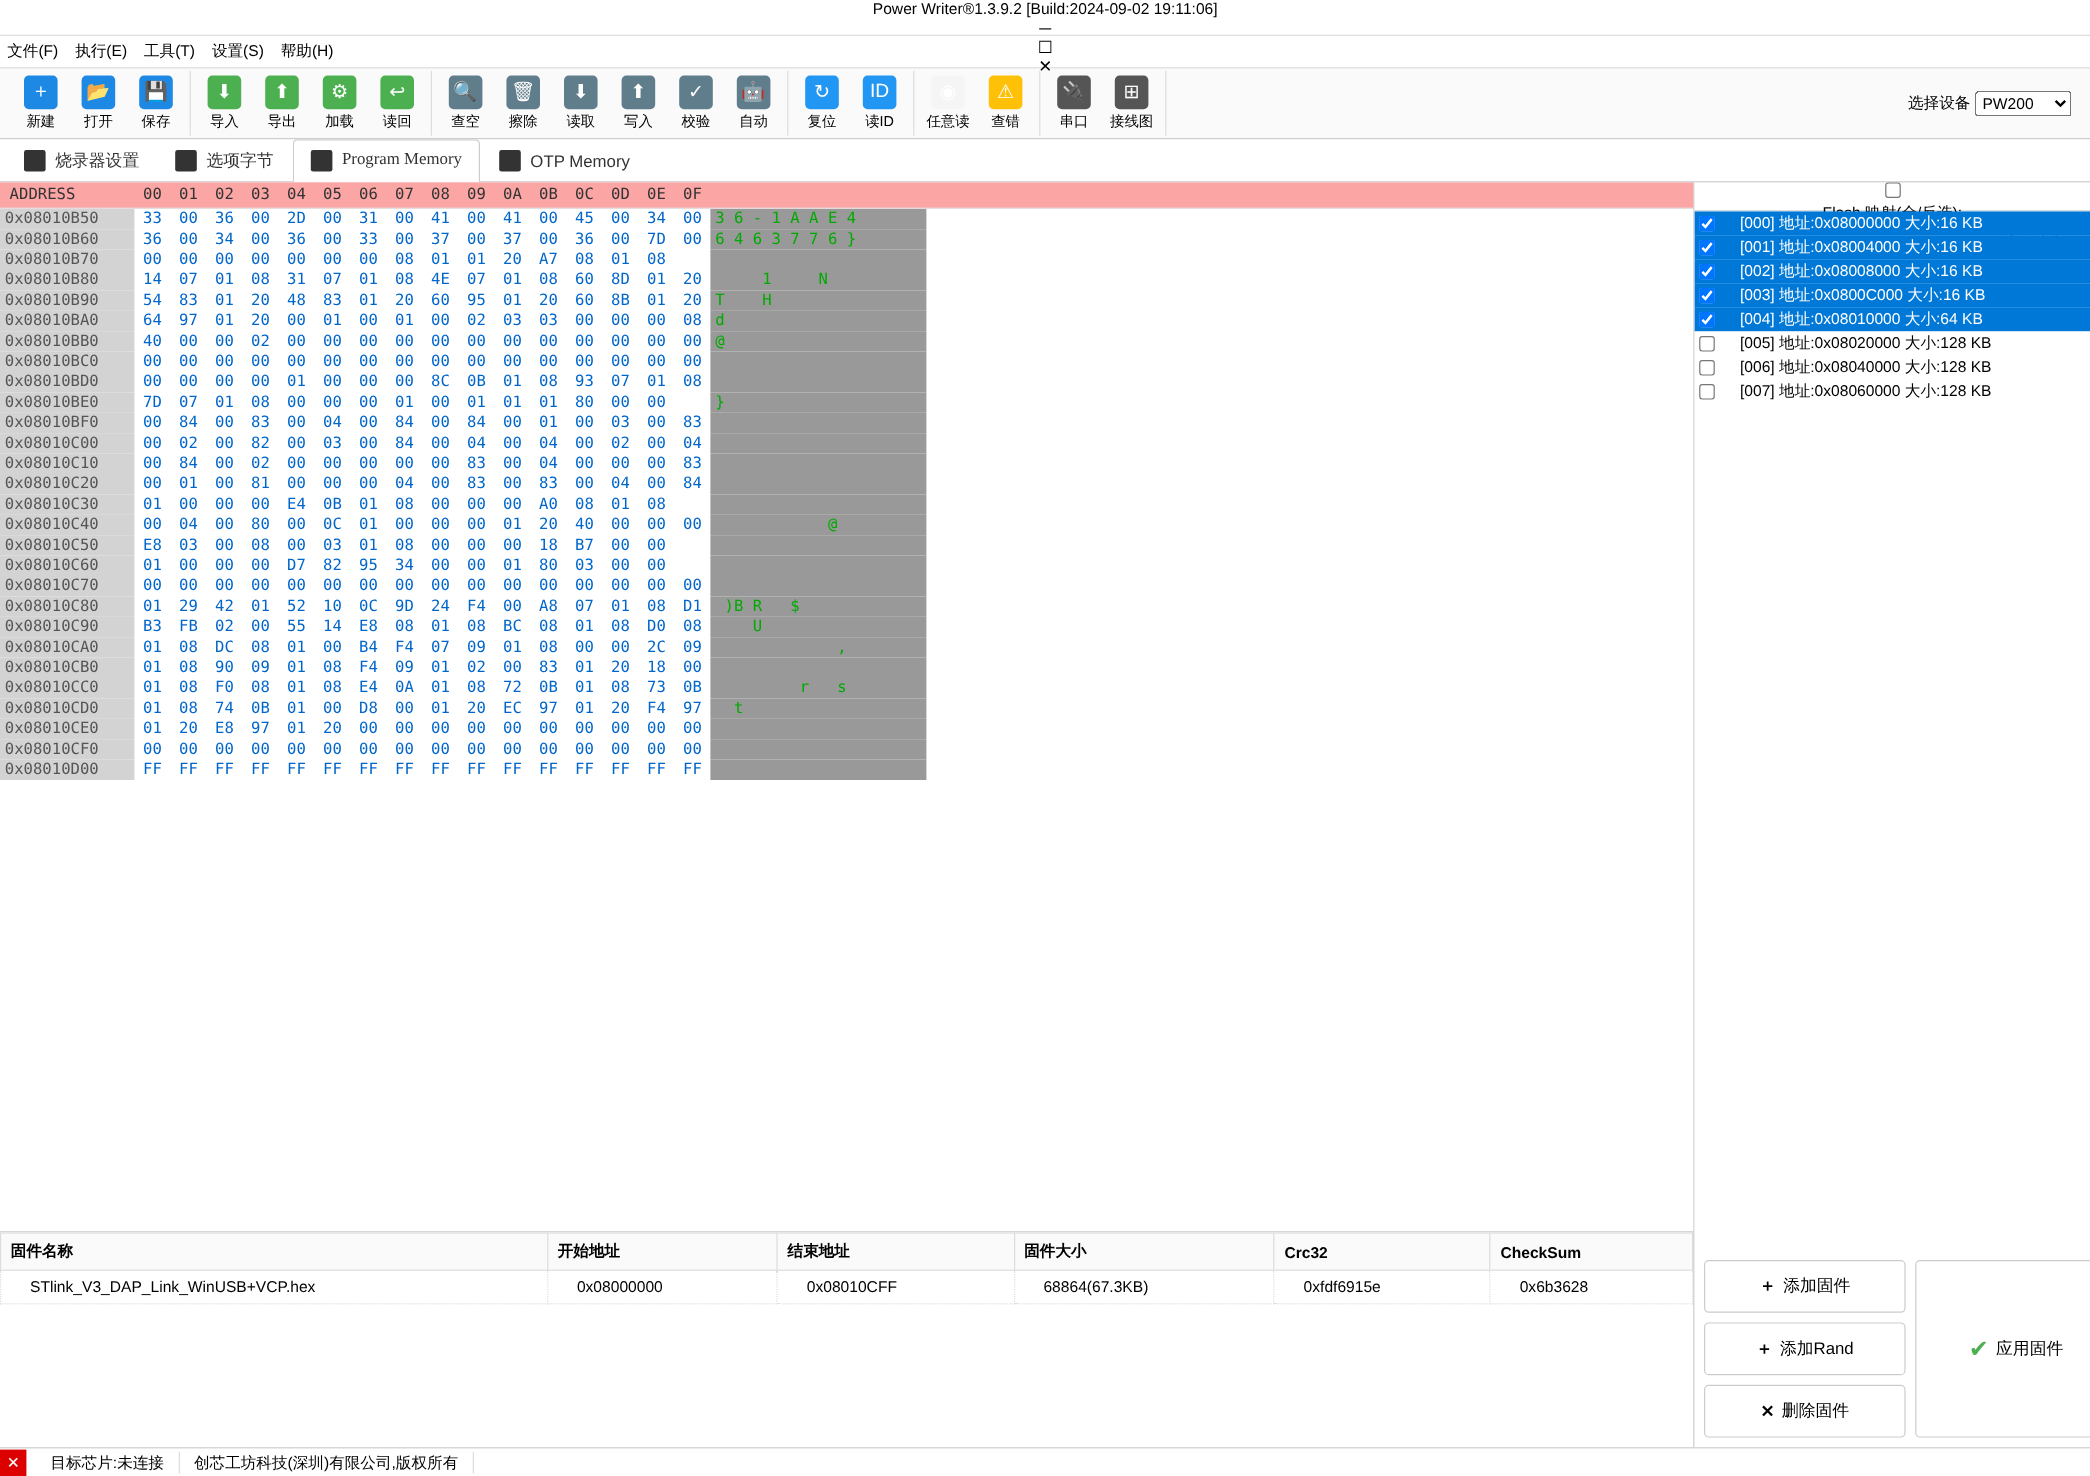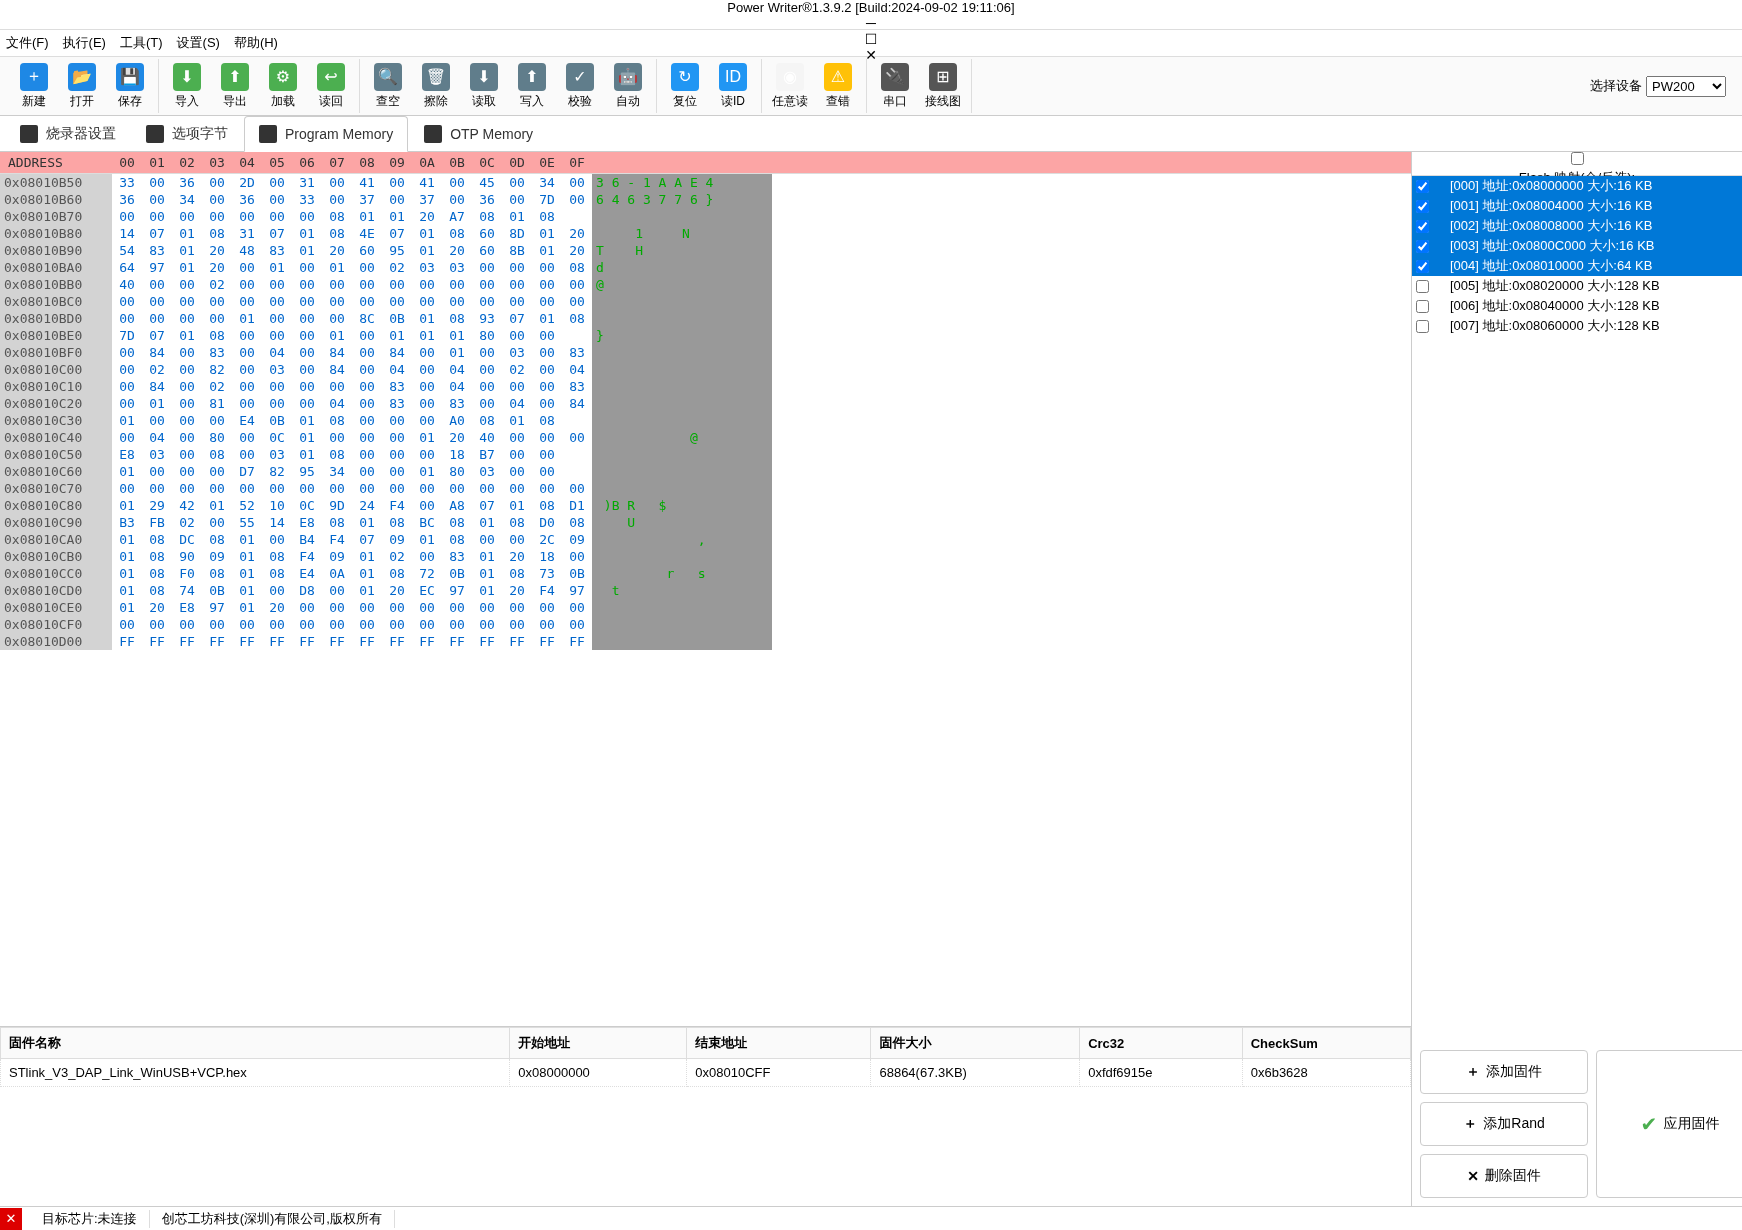--- a/index.html
+++ b/index.html
@@ -11,39 +11,39 @@
 .menubar { height: 26px; display: flex; align-items: center; padding: 0 6px; gap: 14px; font-size: 13px; }
 .menubar span { cursor: pointer; }
 .toolbar { height: 60px; display: flex; align-items: center; padding: 2px 6px; border-top: 1px solid #ddd; border-bottom: 1px solid #ccc; background: #fafafa; }
 .tool-group { display: flex; align-items: center; border-right: 1px solid #ddd; padding: 0 4px; height: 100%; }
 .tool-btn { display: flex; flex-direction: column; align-items: center; justify-content: center; width: 48px; height: 56px; cursor: pointer; font-size: 12px; }
 .tool-btn .ico { width: 28px; height: 28px; display: flex; align-items: center; justify-content: center; border-radius: 4px; font-size: 16px; color: #fff; margin-bottom: 2px; }
 .device-sel { margin-left: auto; display: flex; align-items: center; padding: 0 10px; gap: 4px; font-size: 13px; }
 .device-sel select { width: 80px; font-size: 13px; padding: 1px; }
 .tabs { height: 36px; display: flex; align-items: flex-end; padding: 0 6px; gap: 2px; border-bottom: 1px solid #ccc; }
 .tab { display: flex; align-items: center; gap: 8px; padding: 8px 14px; cursor: pointer; font-size: 14px; color: #333; }
-.tab.active { background: #fff; border: 1px solid #ccc; border-bottom: 1px solid #fff; margin-bottom: -1px; border-radius: 4px 4px 0 0; }
+.tab.active { background: #fff; border: 1px solid #ccc; border-bottom: 1px solid #fff; margin-bottom: -1px; border-radius: 4px 4px 0 0; font-family: Liberation Serif, serif; }
 .tab .tabico { width: 18px; height: 18px; background: #333; display: inline-block; border-radius: 2px; }
 .main { display: flex; height: calc(100vh - 30px - 26px - 60px - 36px - 24px); }
 .hexwrap { flex: 1; display: flex; flex-direction: column; border-right: 1px solid #ccc; min-width: 0; }
 .hexhdr { height: 22px; background: #fca5a5; border-bottom: 1px solid #ddd; display: flex; align-items: center; font-family: Consolas, monospace; font-size: 13px; color: #333; padding-left: 8px; }
 .hexhdr .addr-h { width: 104px; }
 .hexhdr .byte-h { width: 30px; text-align: center; }
 .hexhdr .text-h { flex: 1; text-align: center; }
 .hexbody { flex: 1; overflow: auto; font-family: Consolas, monospace; font-size: 13px; line-height: 17px; background: #fff; white-space: nowrap; }
 .hexrow { display: flex; }
 .hexrow .addr { width: 112px; background: #d3d3d3; color: #555; padding-left: 4px; }
 .hexrow .bytes { color: #0066cc; }
 .hexrow .bytes span { display: inline-block; width: 30px; text-align: center; }
 .hexrow .ascii { background: #999; color: #0a0; padding: 0 4px; width: 180px; white-space: pre; }
 .fwtable { height: 180px; border-top: 1px solid #ccc; display: flex; }
 .fwgrid { flex: 1; overflow: auto; }
 .fwgrid table { width: 100%; border-collapse: collapse; font-size: 13px; }
 .fwgrid th { text-align: left; padding: 6px 8px; border: 1px solid #ddd; background: #fafafa; font-weight: bold; }
-.fwgrid td { padding: 6px 8px; border: 1px dotted #ddd; }
+.fwgrid td { padding: 6px 24px; border: 1px dotted #ddd; }
 .fwbtns { width: 360px; display: flex; padding: 8px; gap: 8px; }
 .fwbtns .col { display: flex; flex-direction: column; gap: 8px; flex: 1; }
 .fwbtn { border: 1px solid #ccc; border-radius: 4px; padding: 12px 8px; display: flex; align-items: center; justify-content: center; gap: 6px; cursor: pointer; font-size: 14px; background: #fff; }
 .fwbtn.big { flex: 1; }
 .sidepanel { width: 330px; display: flex; flex-direction: column; }
 .flashhdr { height: 24px; display: flex; align-items: center; padding: 0 4px; gap: 4px; border-bottom: 1px solid #ddd; font-size: 13px; flex-direction: column; }
 .flashhdr .combo { margin-left: auto; border: 1px solid #ccc; padding: 2px 6px; display: flex; align-items: center; gap: 4px; cursor: pointer; }
 .flashlist { flex: 1; overflow: auto; font-size: 13px; }
 .flashitem { display: flex; align-items: center; padding: 1px 4px; gap: 21px; cursor: pointer; }
 .flashitem.sel { background: #0078d7; color: #fff; }

